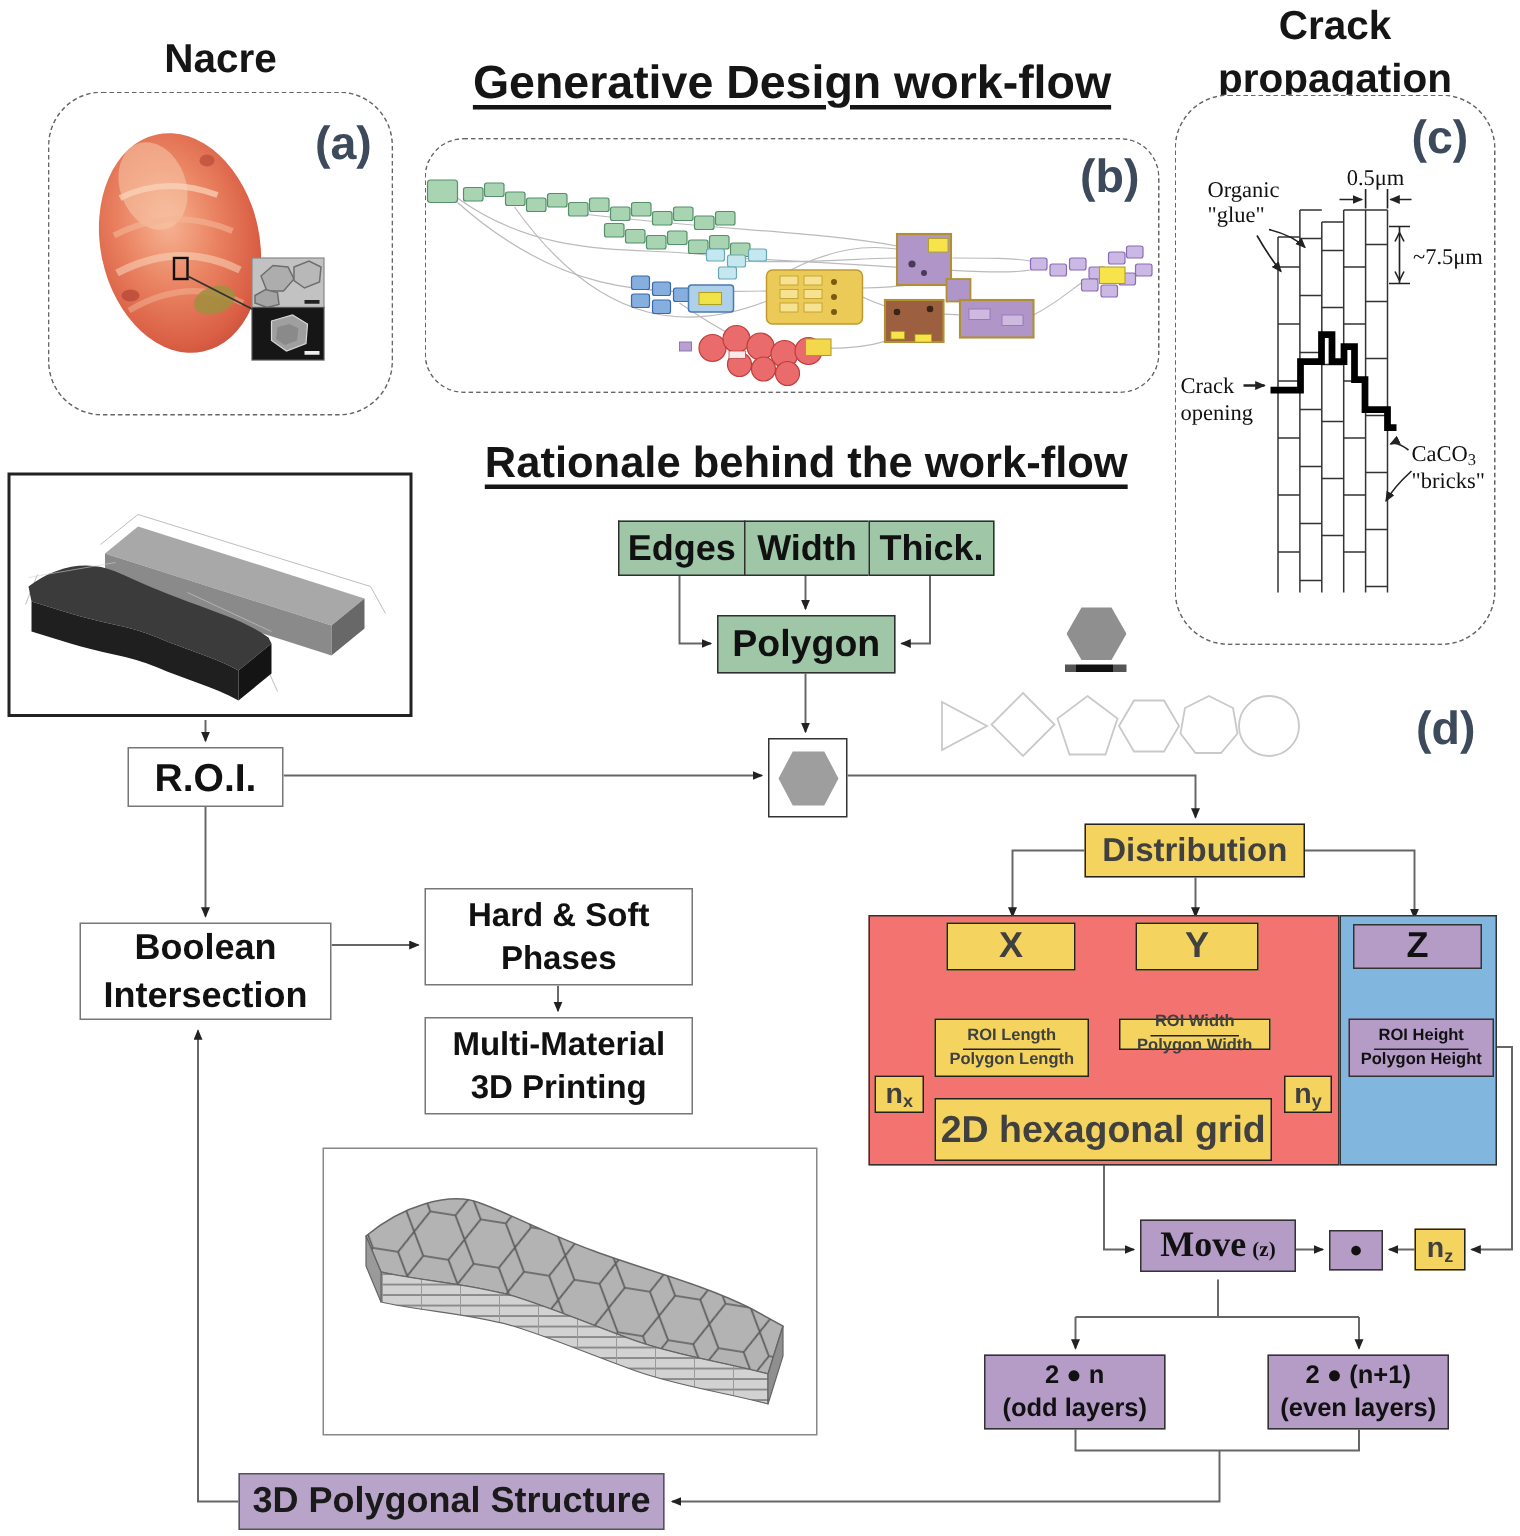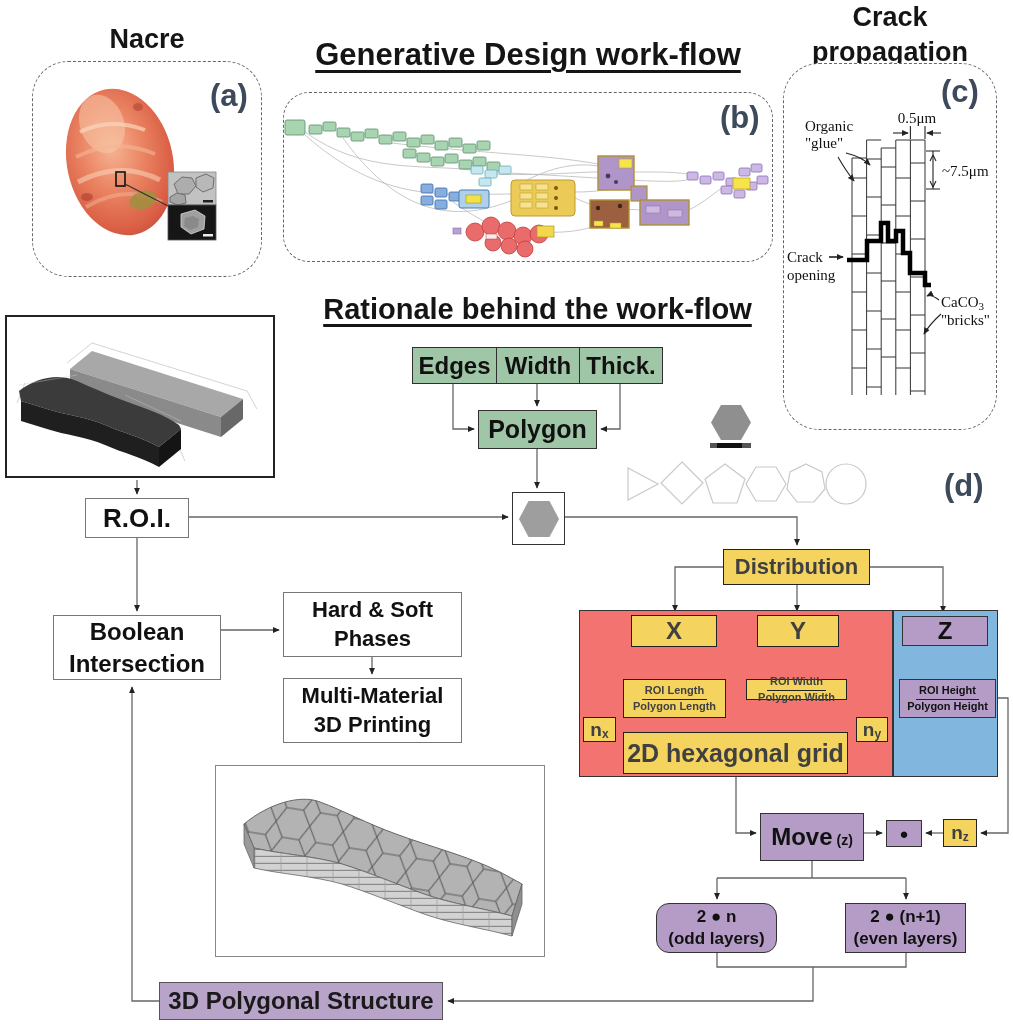--- a/index.html
+++ b/index.html
@@ -367,31 +367,31 @@
     <span>n</span>
       <span class="nsub">x</span>
   </div>
   <div class="abs node yellow-node" style="left:856px;top:717px;width:32px;height:25px;font-size:19px;">
     <span>n</span>
       <span class="nsub">y</span>
   </div>
 
   <div class="abs node yellow-node" style="left:623px;top:732px;width:225px;height:42px;font-size:25px;">2D hexagonal grid</div>
 
-  <div class="abs node purple-node" style="left:760px;top:813px;width:104px;height:48px;font-size:24px;">
+  <div class="abs node purple-node" style="left:760px;top:813px;width:104px;height:35px;font-size:24px;font-family:Liberation Serif, serif;">
     <span>Move</span>
       <span class="subword">(z)</span>
   </div>
   <div class="abs node purple-node" style="left:886px;top:820px;width:36px;height:27px;font-size:15px;">●</div>
   <div class="abs node yellow-node" style="left:943px;top:819px;width:34px;height:28px;font-size:19px;">
     <span>n</span>
       <span class="nsub">z</span>
   </div>
 
-  <div class="abs node purple-node two-line" style="left:656px;top:903px;width:121px;height:50px;font-size:17px;border-radius:13px;">
+  <div class="abs node purple-node two-line" style="left:656px;top:903px;width:121px;height:50px;font-size:17px;">
     <div>2 ● n</div>
     <div>(odd layers)</div>
   </div>
   <div class="abs node purple-node two-line" style="left:845px;top:903px;width:121px;height:50px;font-size:17px;">
     <div>2 ● (n+1)</div>
     <div>(even layers)</div>
   </div>
 
   <div class="abs node lav-node" style="left:159px;top:982px;width:284px;height:38px;font-size:24px;">3D Polygonal Structure</div>
 

